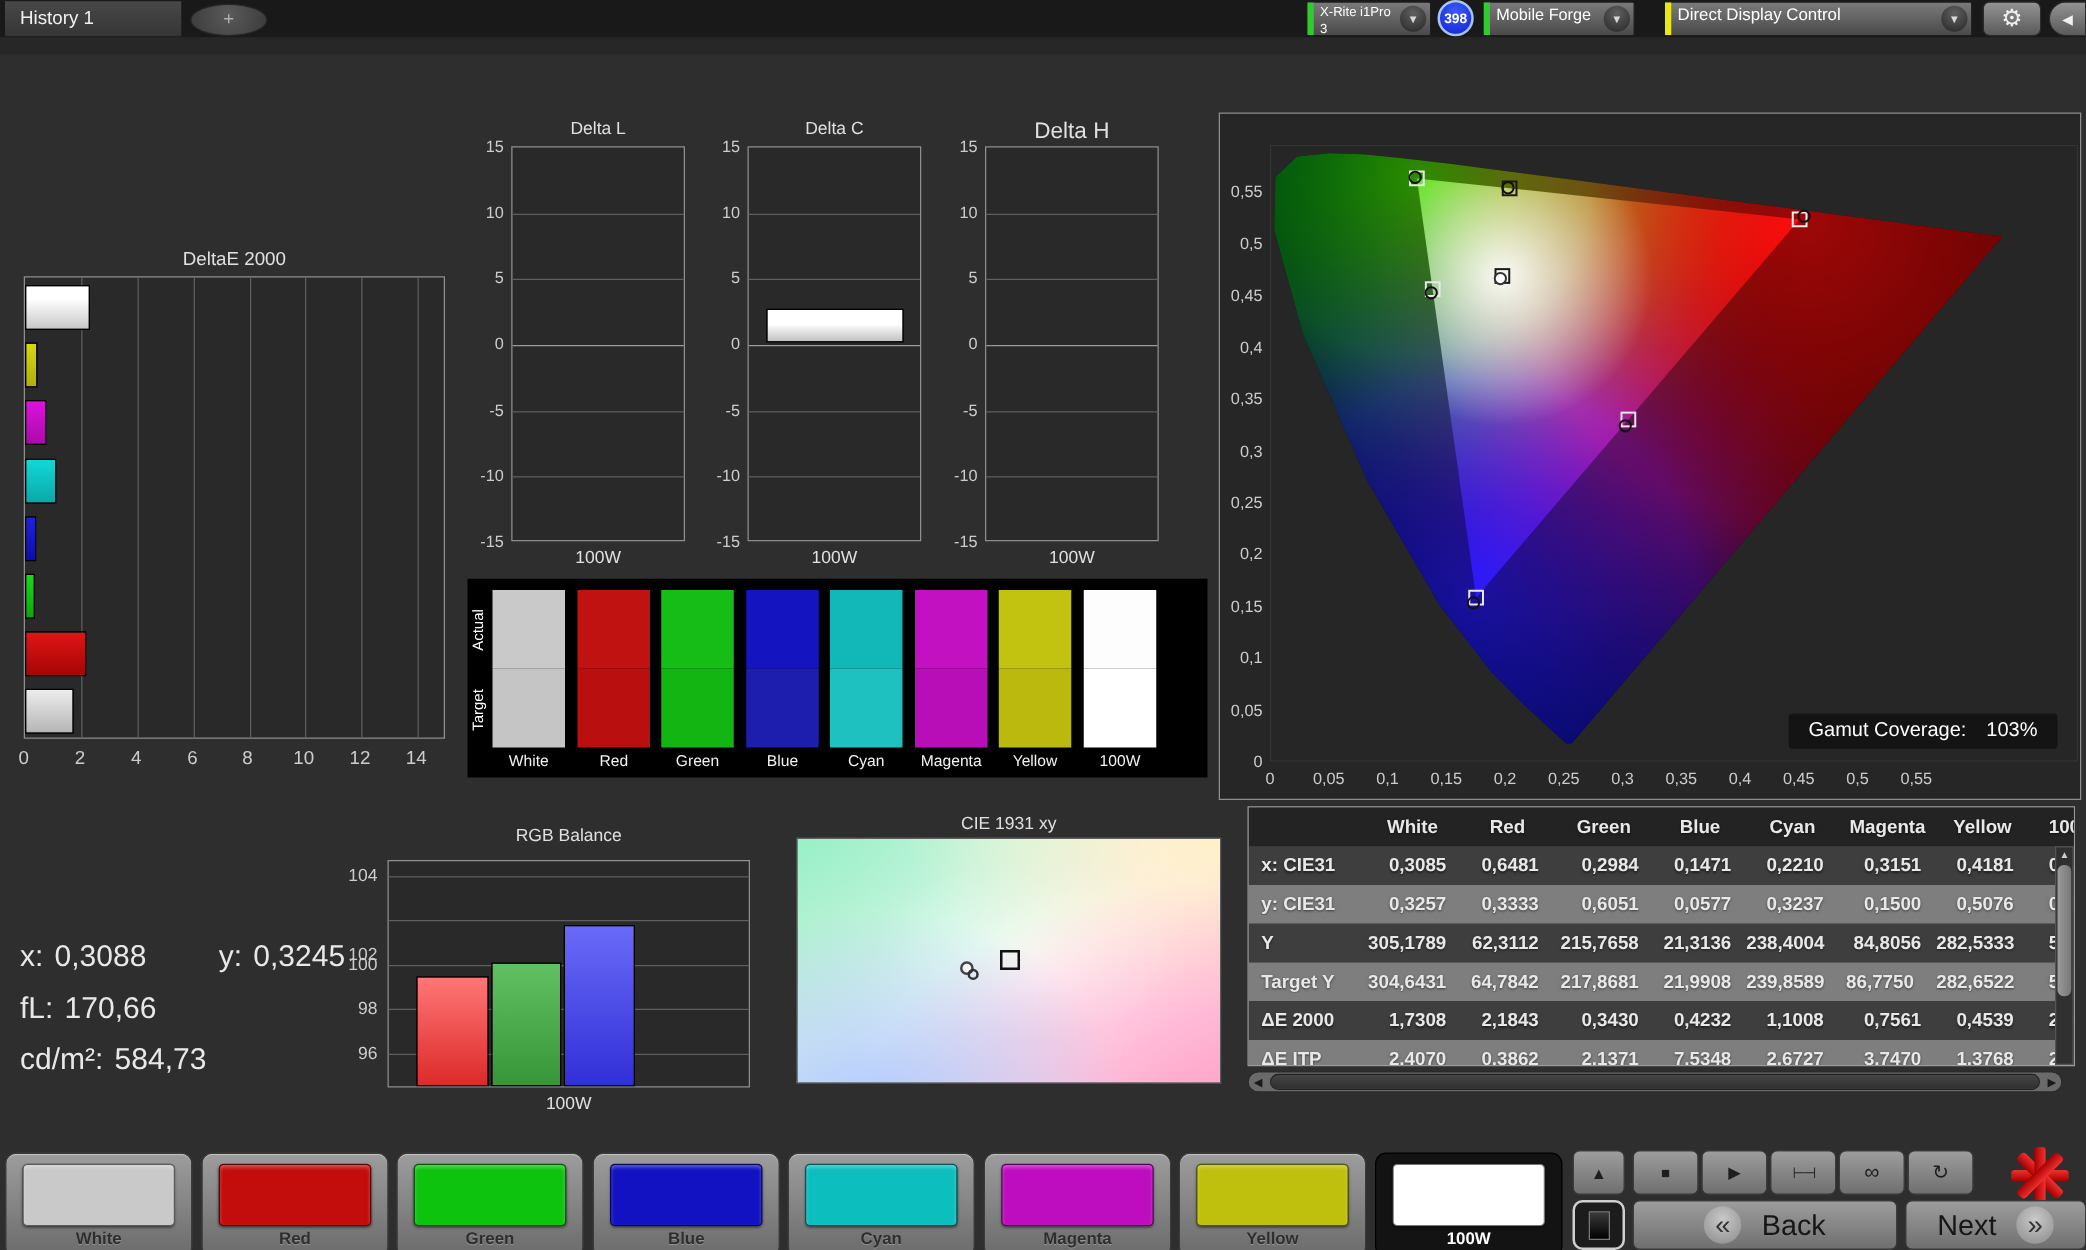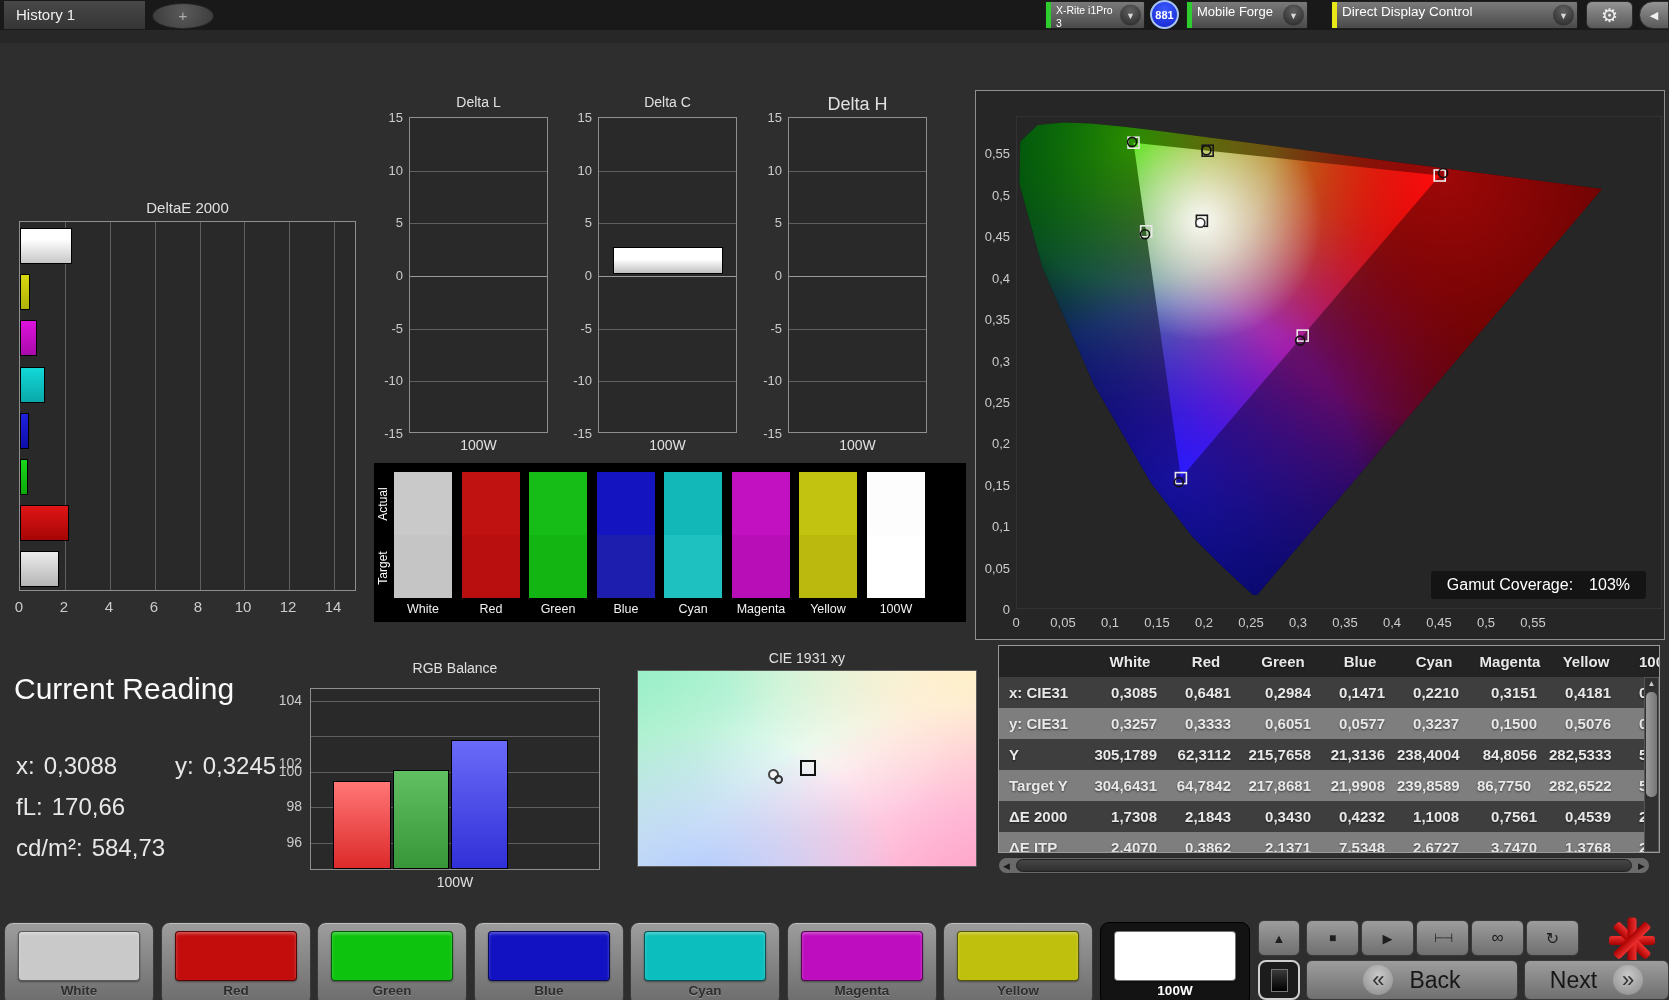--- a/index.html
+++ b/index.html
@@ -92,21 +92,21 @@
   <div class="abs plustab">+</div>
 
   <div class="abs dd" style="left:1045px;width:100px;">
     <div class="stripe" style="background:#2ecc2e;"></div>
     <div class="ddtext" style="font-size:10.5px;line-height:12.5px;">
       <div>X-Rite i1Pro 3</div>
       <div>Direct View</div>
     </div>
     <div class="arrow">▼</div>
   </div>
-  <div class="abs badge">881</div>
+  <div class="abs badge">398</div>
   <div class="abs dd" style="left:1186px;width:122px;">
     <div class="stripe" style="background:#2ecc2e;"></div>
     <div class="ddtext" style="font-size:13px;line-height:15px;">Mobile Forge</div>
     <div class="arrow">▼</div>
   </div>
   <div class="abs dd" style="left:1331px;width:247px;">
     <div class="stripe" style="background:#e8e818;"></div>
     <div class="ddtext" style="font-size:13.5px;line-height:16px;">Direct Display Control</div>
     <div class="arrow">▼</div>
   </div>
@@ -335,21 +335,20 @@
     <span class="tickx" style="font-size:13px;left:416px;top:524px;">0,4</span>
     <span class="tickx" style="font-size:13px;left:463px;top:524px;">0,45</span>
     <span class="tickx" style="font-size:13px;left:510px;top:524px;">0,5</span>
     <span class="tickx" style="font-size:13px;left:557px;top:524px;">0,55</span>
     <div class="coverage">
       <span>Gamut Coverage:</span>
         <span>103%</span>
     </div>
   </div>
 
-  <div class="abs" style="left:14px;top:672px;font-size:30px;color:#fafafa;">Current Reading</div>
   <div class="abs" style="left:16px;top:752px;font-size:24px;display:flex;gap:9px;">
     <span>x:</span>
       <span>0,3088</span>
   </div>
   <div class="abs" style="left:175px;top:752px;font-size:24px;display:flex;gap:9px;">
     <span>y:</span>
       <span>0,3245</span>
   </div>
   <div class="abs" style="left:16px;top:793px;font-size:24px;display:flex;gap:9px;">
     <span>fL:</span>

